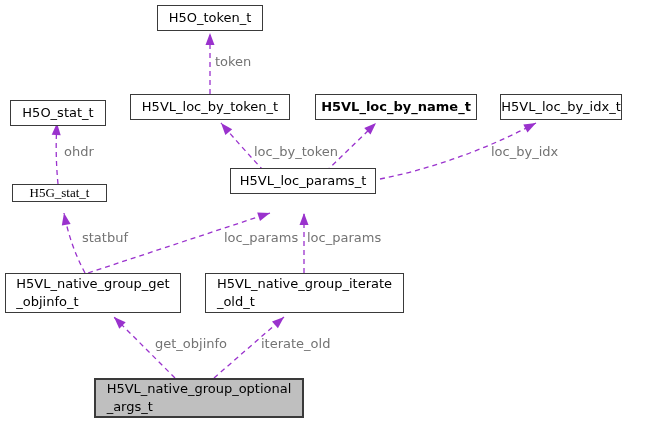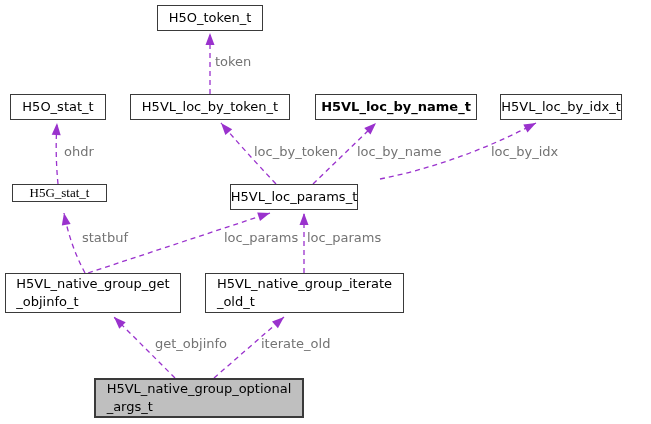--- a/index.html
+++ b/index.html
@@ -76,37 +76,36 @@
     <path class="edge" d="M313,184 L376,123" marker-end="url(#arrowhead)"></path>
     <path class="edge" d="M380,179 Q460,163 536,123" marker-end="url(#arrowhead)"></path>
     <path class="edge" d="M85,273 Q70,245 64,213" marker-end="url(#arrowhead)"></path>
     <path class="edge" d="M88,273 L270,213" marker-end="url(#arrowhead)"></path>
     <path class="edge" d="M304,273 L304,213" marker-end="url(#arrowhead)"></path>
     <path class="edge" d="M175,378 L114,317" marker-end="url(#arrowhead)"></path>
     <path class="edge" d="M214,378 L284,317" marker-end="url(#arrowhead)"></path>
   </svg>
 
   <div class="node" style="left:157px; top:5px;  width:106px; height:26px;"><span>H5O_token_t</span></div>
-  <div class="node" style="left:10px;  top:94px; width:96px;  height:26px;"><span>H5O_stat_t</span></div>
+  <div class="node" style="left:10px;  top:100px; width:96px;  height:26px;"><span>H5O_stat_t</span></div>
   <div class="node" style="left:130px; top:94px; width:160px; height:26px;"><span>H5VL_loc_by_token_t</span></div>
   <div class="node" style="left:315px; top:94px; width:162px; height:26px;font-weight:bold;"><span>H5VL_loc_by_name_t</span></div>
   <div class="node" style="left:500px; top:94px; width:122px; height:26px;"><span>H5VL_loc_by_idx_t</span></div>
   <div class="node" style="left:12px;  top:184px; width:95px;  height:18px;font-family:Liberation Serif, serif;"><span>H5G_stat_t</span></div>
-  <div class="node" style="left:230px; top:184px; width:128px; height:26px;"><span>H5VL_loc_params_t</span></div>
+  <div class="node" style="left:230px; top:168px; width:146px; height:26px;"><span>H5VL_loc_params_t</span></div>
   <div class="node" style="left:5px;   top:273px; width:176px; height:40px;"><span>H5VL_native_group_get
 _objinfo_t</span></div>
   <div class="node" style="left:205px; top:273px; width:199px; height:40px;"><span>H5VL_native_group_iterate
 _old_t</span></div>
   <div class="node main" style="left:94px; top:378px; width:210px; height:40px;"><span>H5VL_native_group_optional
 _args_t</span></div>
 
   <div class="edge-label" style="left:215px; top:54px;">token</div>
   <div class="edge-label" style="left:64px;  top:144px;">ohdr</div>
   <div class="edge-label" style="left:254px; top:144px;">loc_by_token</div>
-  <div class="edge-label" style="left:357px; top:144px;">loc_by_name</div>
   <div class="edge-label" style="left:491px; top:144px;">loc_by_idx</div>
   <div class="edge-label" style="left:82px;  top:230px;">statbuf</div>
   <div class="edge-label" style="left:224px; top:230px;">loc_params</div>
   <div class="edge-label" style="left:307px; top:230px;">loc_params</div>
   <div class="edge-label" style="left:155px; top:336px;">get_objinfo</div>
   <div class="edge-label" style="left:261px; top:336px;">iterate_old</div>
 
 </div>
 
 </body></html>

